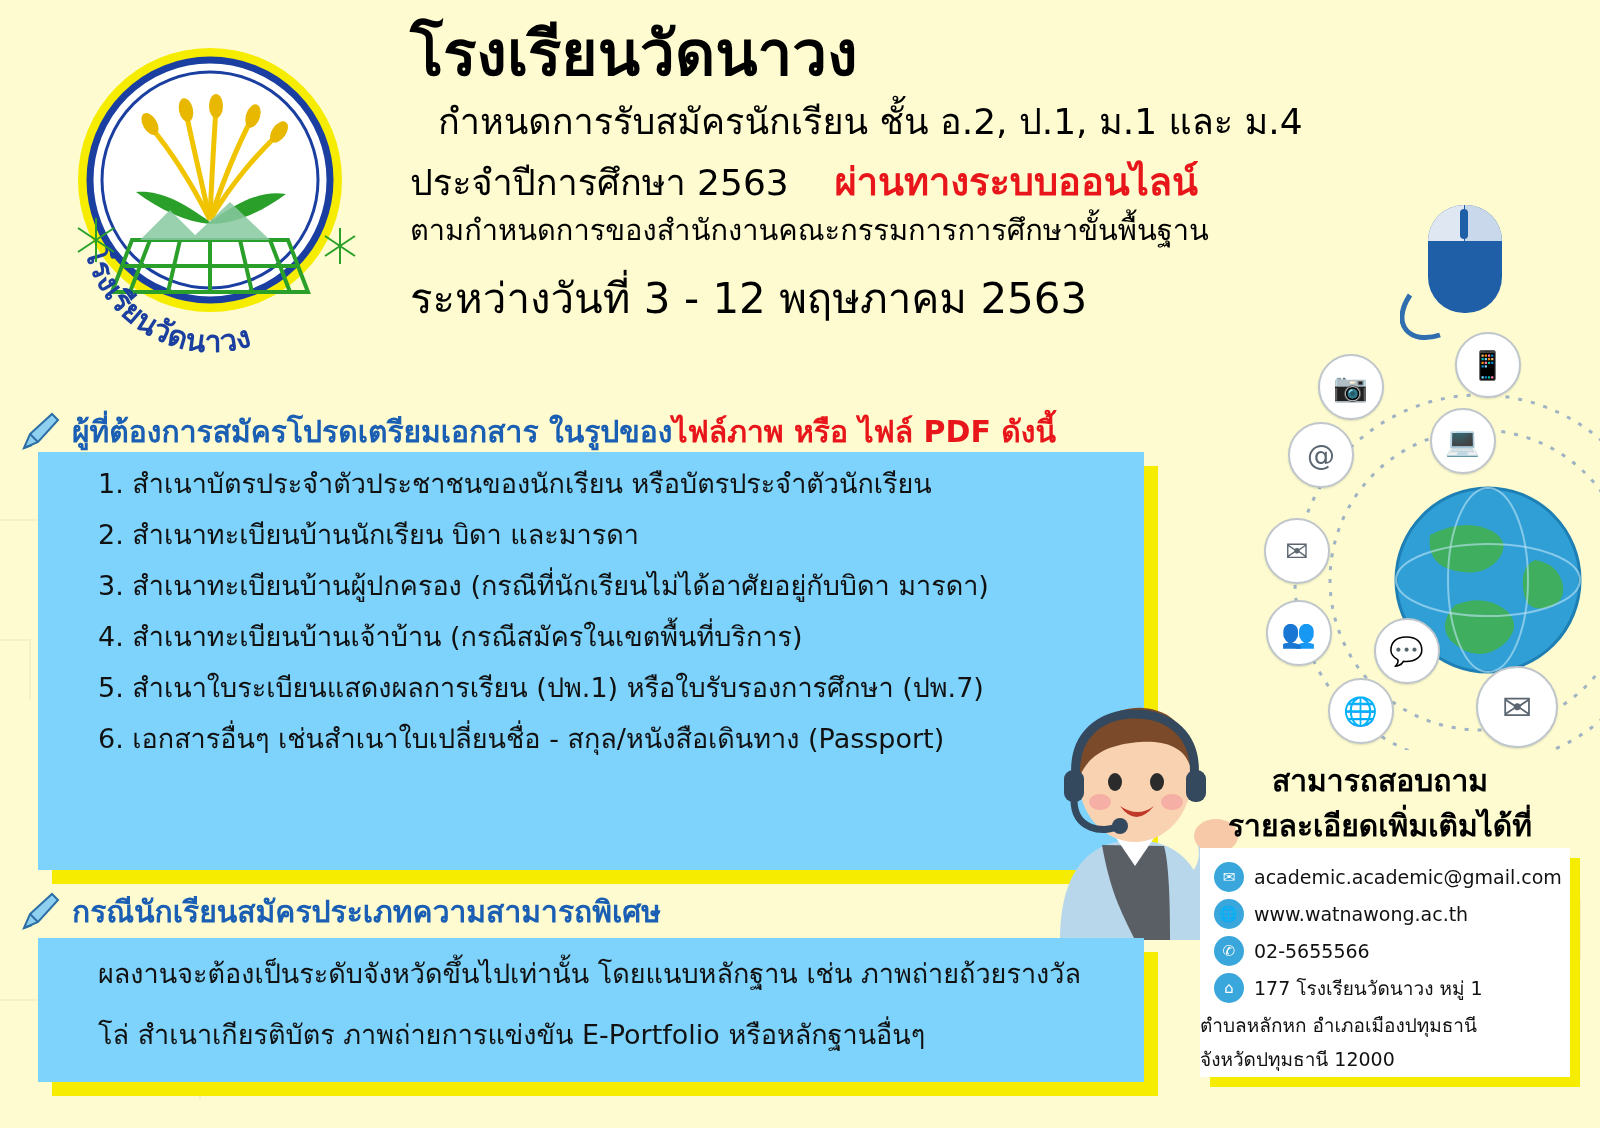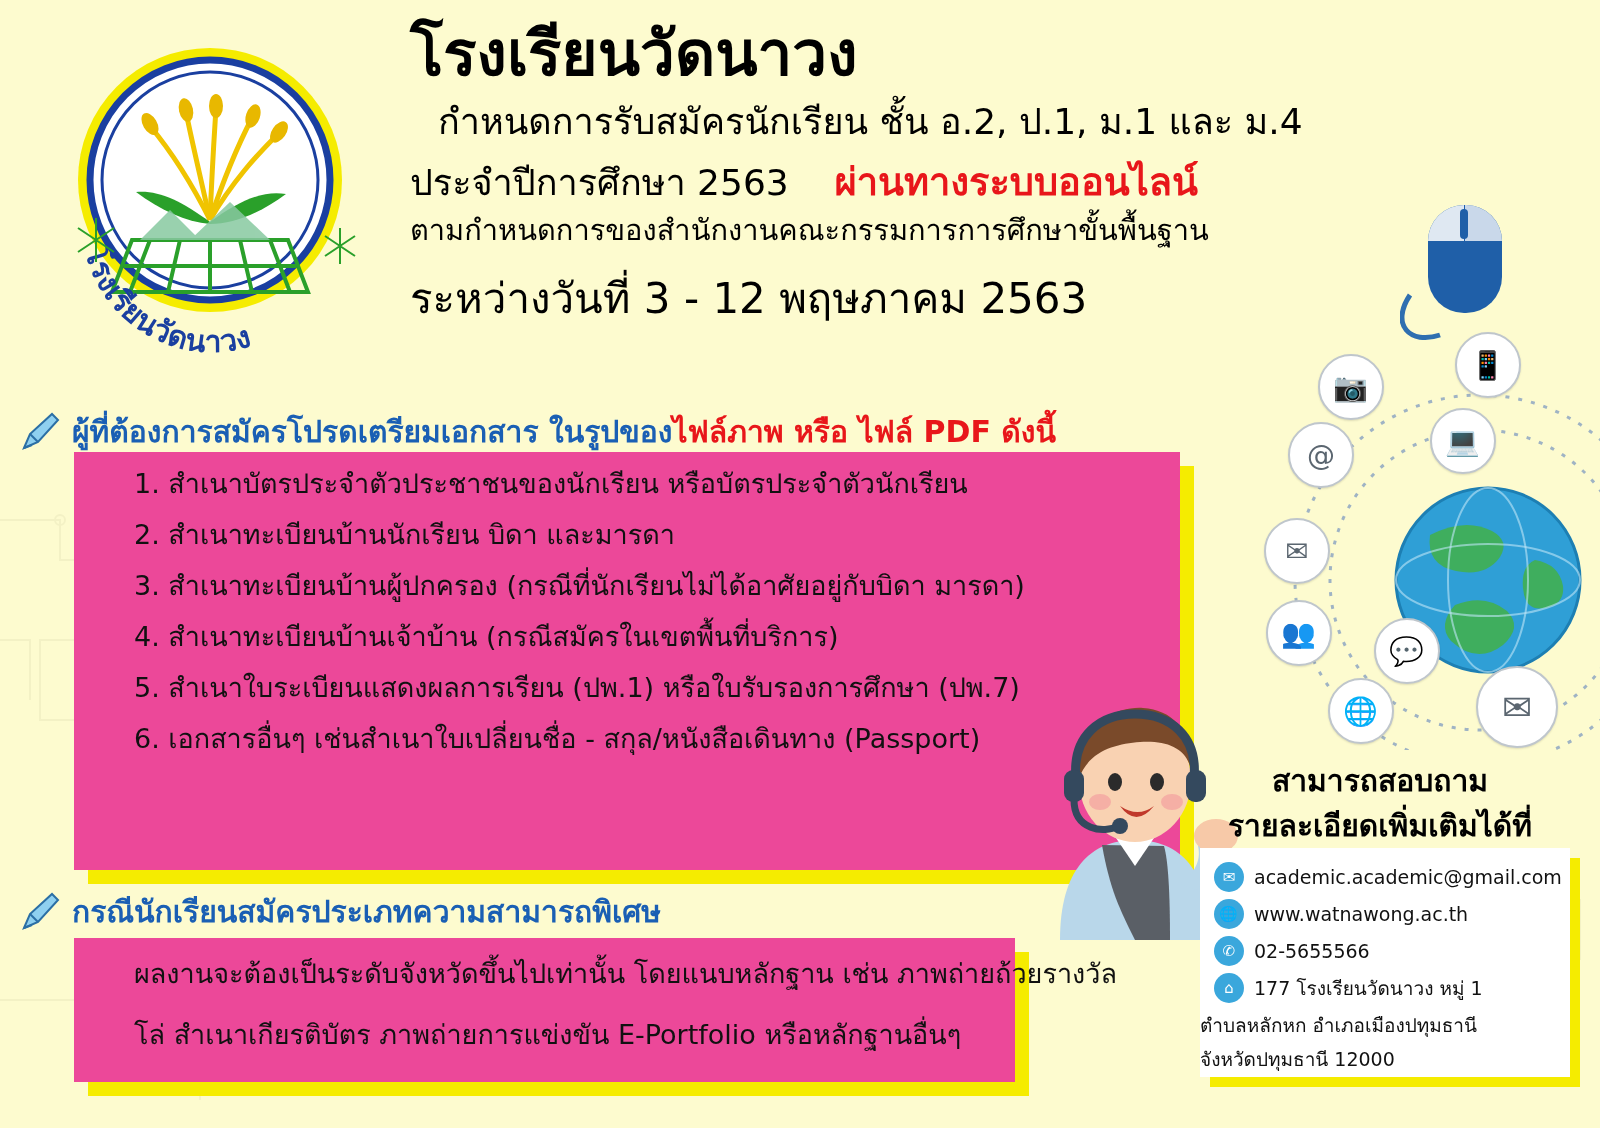--- a/index.html
+++ b/index.html
@@ -102,35 +102,34 @@
   }
   .sec-head .txt .red {
     color: #e8161a;
   }
   #sec1 { left: 18px; top: 400px; margin-top: 8px; }
   #sec2 { left: 18px; top: 888px; }
 
   
   .card {
     position: absolute;
-    background: #ec4899;
+    background: #7dd3fc;
     box-shadow: 14px 14px 0 0 #f5ec00;
-    margin-left: 36px;
   }
   #card-docs {
     left: 38px;
     top: 452px;
     width: 1106px;
     height: 400px;
     padding: 18px 0 0 0;
   }
   #card-special {
     left: 38px;
     top: 938px;
-    width: 941px;
+    width: 1106px;
     height: 130px;
     padding: 14px 0 0 0;
   }
   .doc-item {
     font-size: 27px;
     color: #111;
     padding: 0 40px 0 60px;
     line-height: 1.0;
     margin-bottom: 24px;
     white-space: nowrap;

